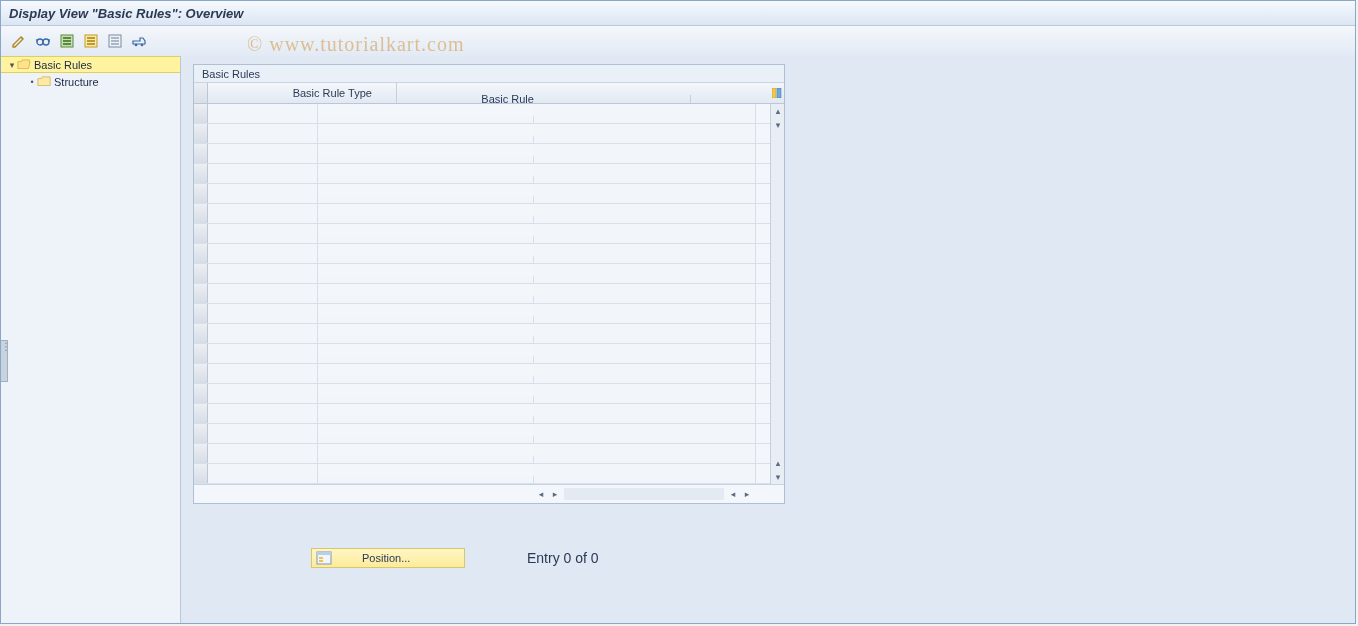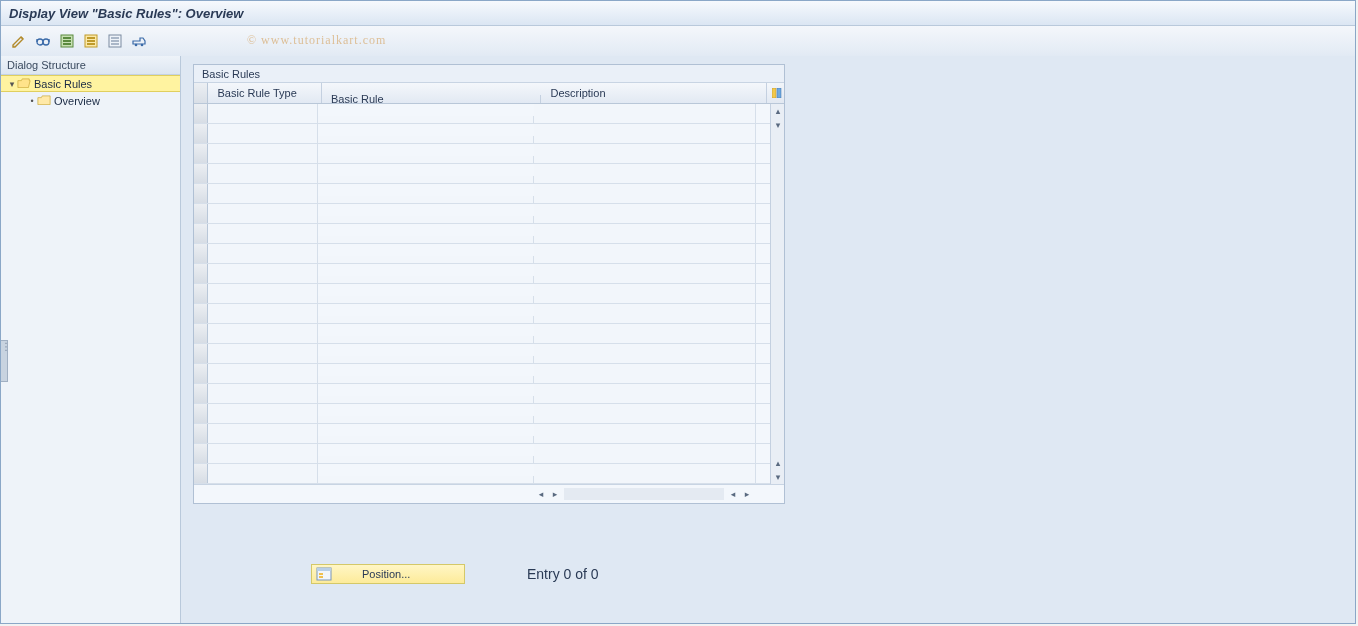--- a/index.html
+++ b/index.html
@@ -258,21 +258,21 @@
   }
   .hscroll-track {
     flex: 0 0 160px;
     height: 12px;
     background: #e4eaf2;
     margin: 0 2px;
   }
 
   
   .below-controls {
-    margin-top: 60px;
+    margin-top: 44px;
     display: flex;
     align-items: center;
   }
   .pos-btn {
     width: 154px;
     height: 20px;
     margin-left: 118px;
     background: linear-gradient(#fff6c5, #fdeb9a);
     border: 1px solid #d4c868;
     display: flex;
@@ -294,21 +294,21 @@
     margin-left: 62px;
     font-size: 14px;
     color: #2a3a55;
   }
 
   
   .watermark {
     position: absolute;
     top: 32px;
     left: 246px;
-    font-size: 12px;
+    font-size: 20px;
     color: rgba(210,150,70,0.55);
     font-family: Georgia, serif;
     letter-spacing: 1px;
     pointer-events: none;
     z-index: 200;
   }
 </style>
 </head>
 <body>
 
@@ -365,53 +365,51 @@
           <circle cx="11" cy="12" r="1.3" fill="#3a6aa8"></circle>
         </svg>
     </div>
   </div>
 
   <div class="watermark">© www.tutorialkart.com</div>
 
   <div class="body-wrap">
 
     <div class="sidebar">
-      <div class="sidebar-title">Dialog Structure</div>
       <div class="tree">
         <div class="tree-node selected">
           <span class="tree-arrow">▾</span>
           <span class="tree-folder">
             <svg viewBox="0 0 16 12">
                 <path d="M1 3 L5 3 L6 1 L14 1 L14 3 L15 3 L13 11 L1 11 Z" fill="#ffe38a" stroke="#c9a738" stroke-width="0.8"></path>
               </svg>
           </span>
           <span class="tree-label">Basic Rules</span>
         </div>
         <div class="tree-node tree-child">
           <span class="tree-arrow">•</span>
           <span class="tree-folder">
             <svg viewBox="0 0 16 12">
                 <path d="M1 3 L5 3 L6 1 L15 1 L15 11 L1 11 Z" fill="#ffe9a8" stroke="#c9a738" stroke-width="0.8"></path>
               </svg>
           </span>
-          <span class="tree-label">Overview</span>
+          <span class="tree-label">Structure</span>
         </div>
       </div>
       <div class="sash"></div>
     </div>
 
     <div class="main">
       <div class="panel">
         <div class="panel-title">Basic Rules</div>
 
         <div class="grid-header">
           <div class="sel-col-h"></div>
           <div class="col-h col1">Basic Rule Type</div>
           <div class="col-h col2">Basic Rule</div>
-          <div class="col-h col3">Description</div>
           <div class="cfg-col-h">
             <svg viewBox="0 0 10 10">
                 <rect x="0" y="0" width="4" height="10" fill="#f2c84b" stroke="#b8902a" stroke-width="0.5"></rect>
                 <rect x="5" y="0" width="4" height="10" fill="#6ea8e0" stroke="#3f72a8" stroke-width="0.5"></rect>
               </svg>
           </div>
         </div>
 
         <div style="display:flex;">
           <div class="grid-body" style="flex:0 0 576px;" id="grid-body">

